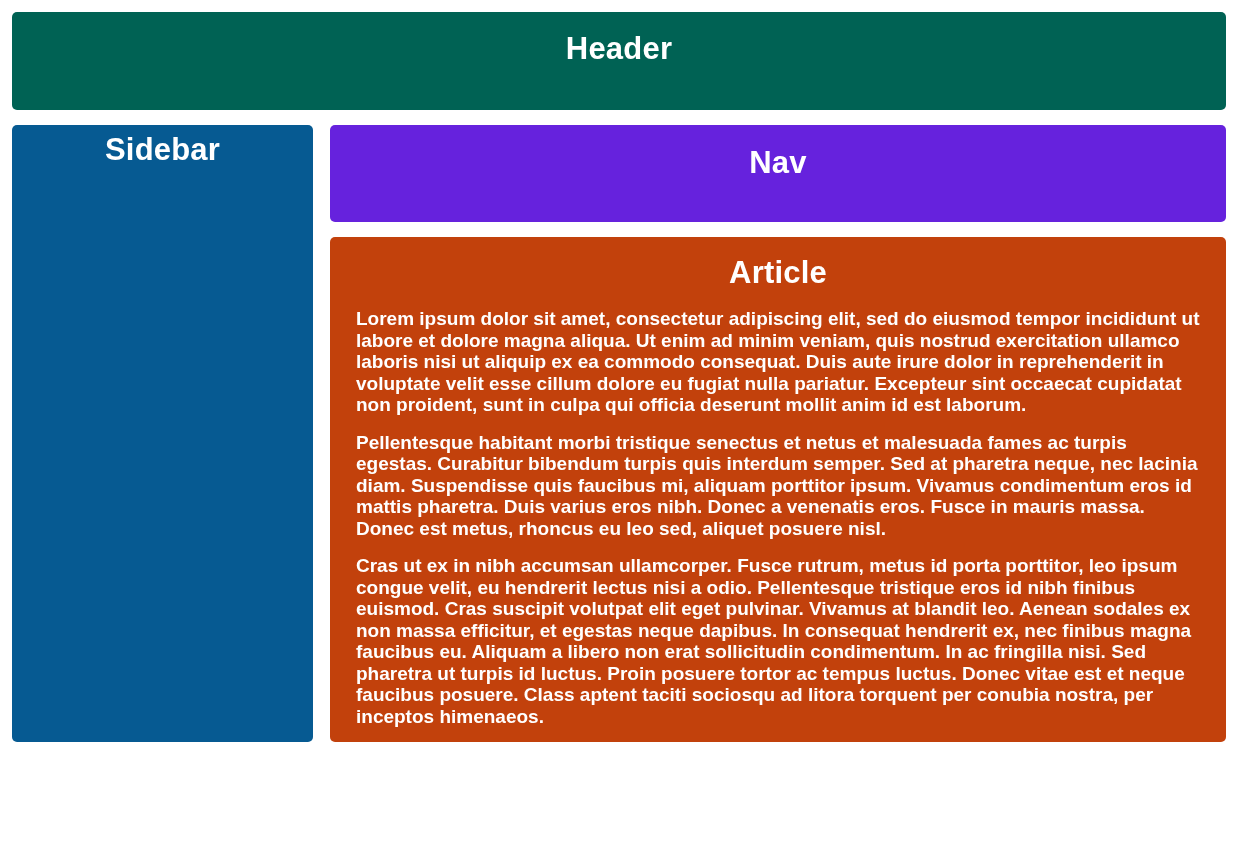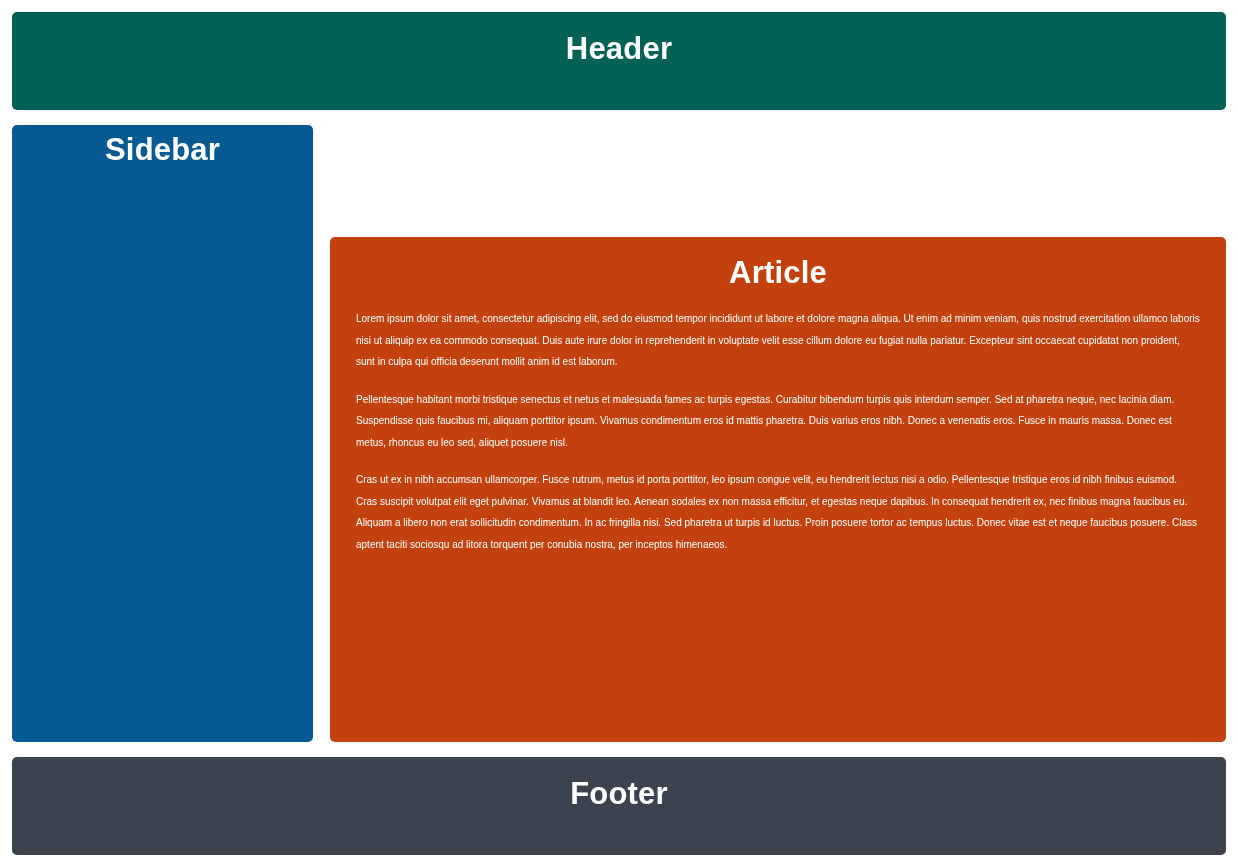--- a/index.html
+++ b/index.html
@@ -88,23 +88,23 @@
     background: #c2410c;
     padding: 17px 26px 20px 26px;
   }
   .article .panel-title {
     font-size: 31px;
     line-height: 38px;
     margin-bottom: 16px;
   }
   .article p {
     margin: 0 0 16px 0;
-    font-size: 10px;
+    font-size: 19px;
     line-height: 21.5px;
-    font-weight: normal;
+    font-weight: bold;
     color: #ffffff;
     text-align: left;
   }
   .article p:last-child {
     margin-bottom: 8px;
   }
 
   
   .footer {
     grid-area: footer;
@@ -122,25 +122,25 @@
 <div class="page">
 
   <header class="panel header">
     <h1 class="panel-title">Header</h1>
   </header>
 
   <aside class="panel sidebar">
     <h1 class="panel-title">Sidebar</h1>
   </aside>
 
+  <nav class="panel nav">
+    <h1 class="panel-title">Nav</h1>
+  </nav>
 
   <article class="panel article">
     <h1 class="panel-title">Article</h1>
     <p>Lorem ipsum dolor sit amet, consectetur adipiscing elit, sed do eiusmod tempor incididunt ut labore et dolore magna aliqua. Ut enim ad minim veniam, quis nostrud exercitation ullamco laboris nisi ut aliquip ex ea commodo consequat. Duis aute irure dolor in reprehenderit in voluptate velit esse cillum dolore eu fugiat nulla pariatur. Excepteur sint occaecat cupidatat non proident, sunt in culpa qui officia deserunt mollit anim id est laborum.</p>
     <p>Pellentesque habitant morbi tristique senectus et netus et malesuada fames ac turpis egestas. Curabitur bibendum turpis quis interdum semper. Sed at pharetra neque, nec lacinia diam. Suspendisse quis faucibus mi, aliquam porttitor ipsum. Vivamus condimentum eros id mattis pharetra. Duis varius eros nibh. Donec a venenatis eros. Fusce in mauris massa. Donec est metus, rhoncus eu leo sed, aliquet posuere nisl.</p>
     <p>Cras ut ex in nibh accumsan ullamcorper. Fusce rutrum, metus id porta porttitor, leo ipsum congue velit, eu hendrerit lectus nisi a odio. Pellentesque tristique eros id nibh finibus euismod. Cras suscipit volutpat elit eget pulvinar. Vivamus at blandit leo. Aenean sodales ex non massa efficitur, et egestas neque dapibus. In consequat hendrerit ex, nec finibus magna faucibus eu. Aliquam a libero non erat sollicitudin condimentum. In ac fringilla nisi. Sed pharetra ut turpis id luctus. Proin posuere tortor ac tempus luctus. Donec vitae est et neque faucibus posuere. Class aptent taciti sociosqu ad litora torquent per conubia nostra, per inceptos himenaeos.</p>
   </article>
 
-  <footer class="panel footer">
-    <h1 class="panel-title">Footer</h1>
-  </footer>
 
 </div>
 
 </body></html>

